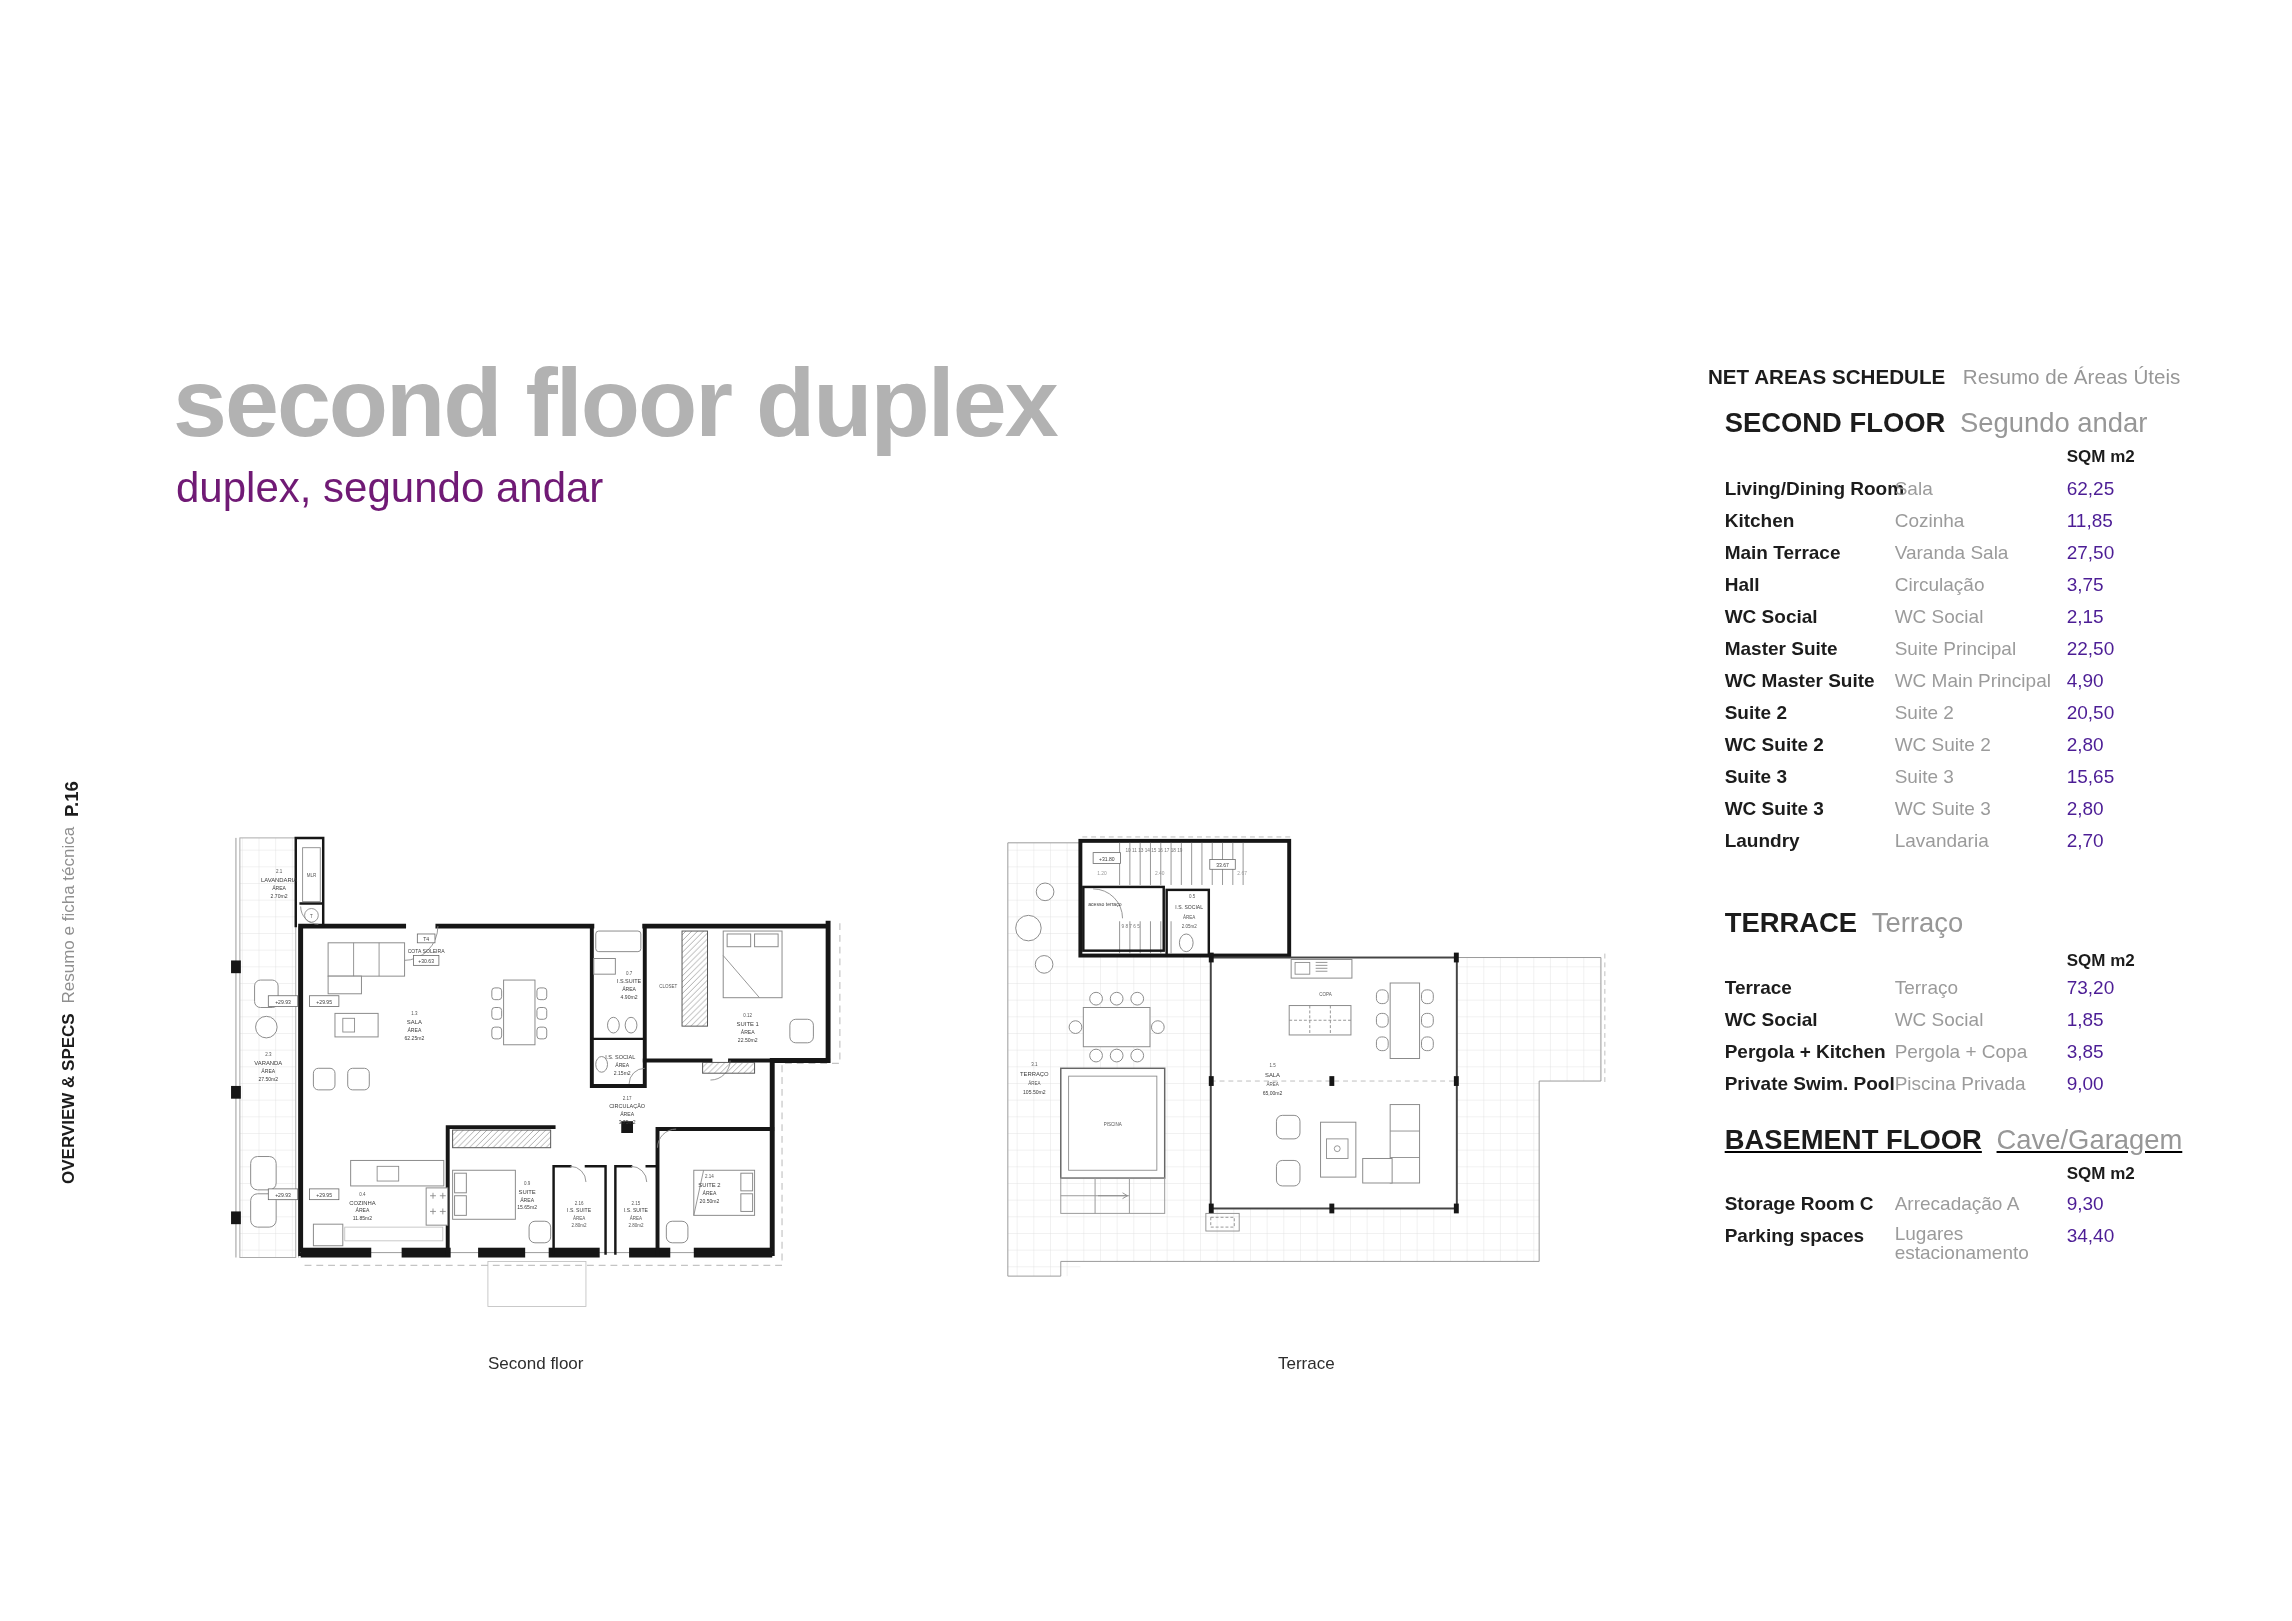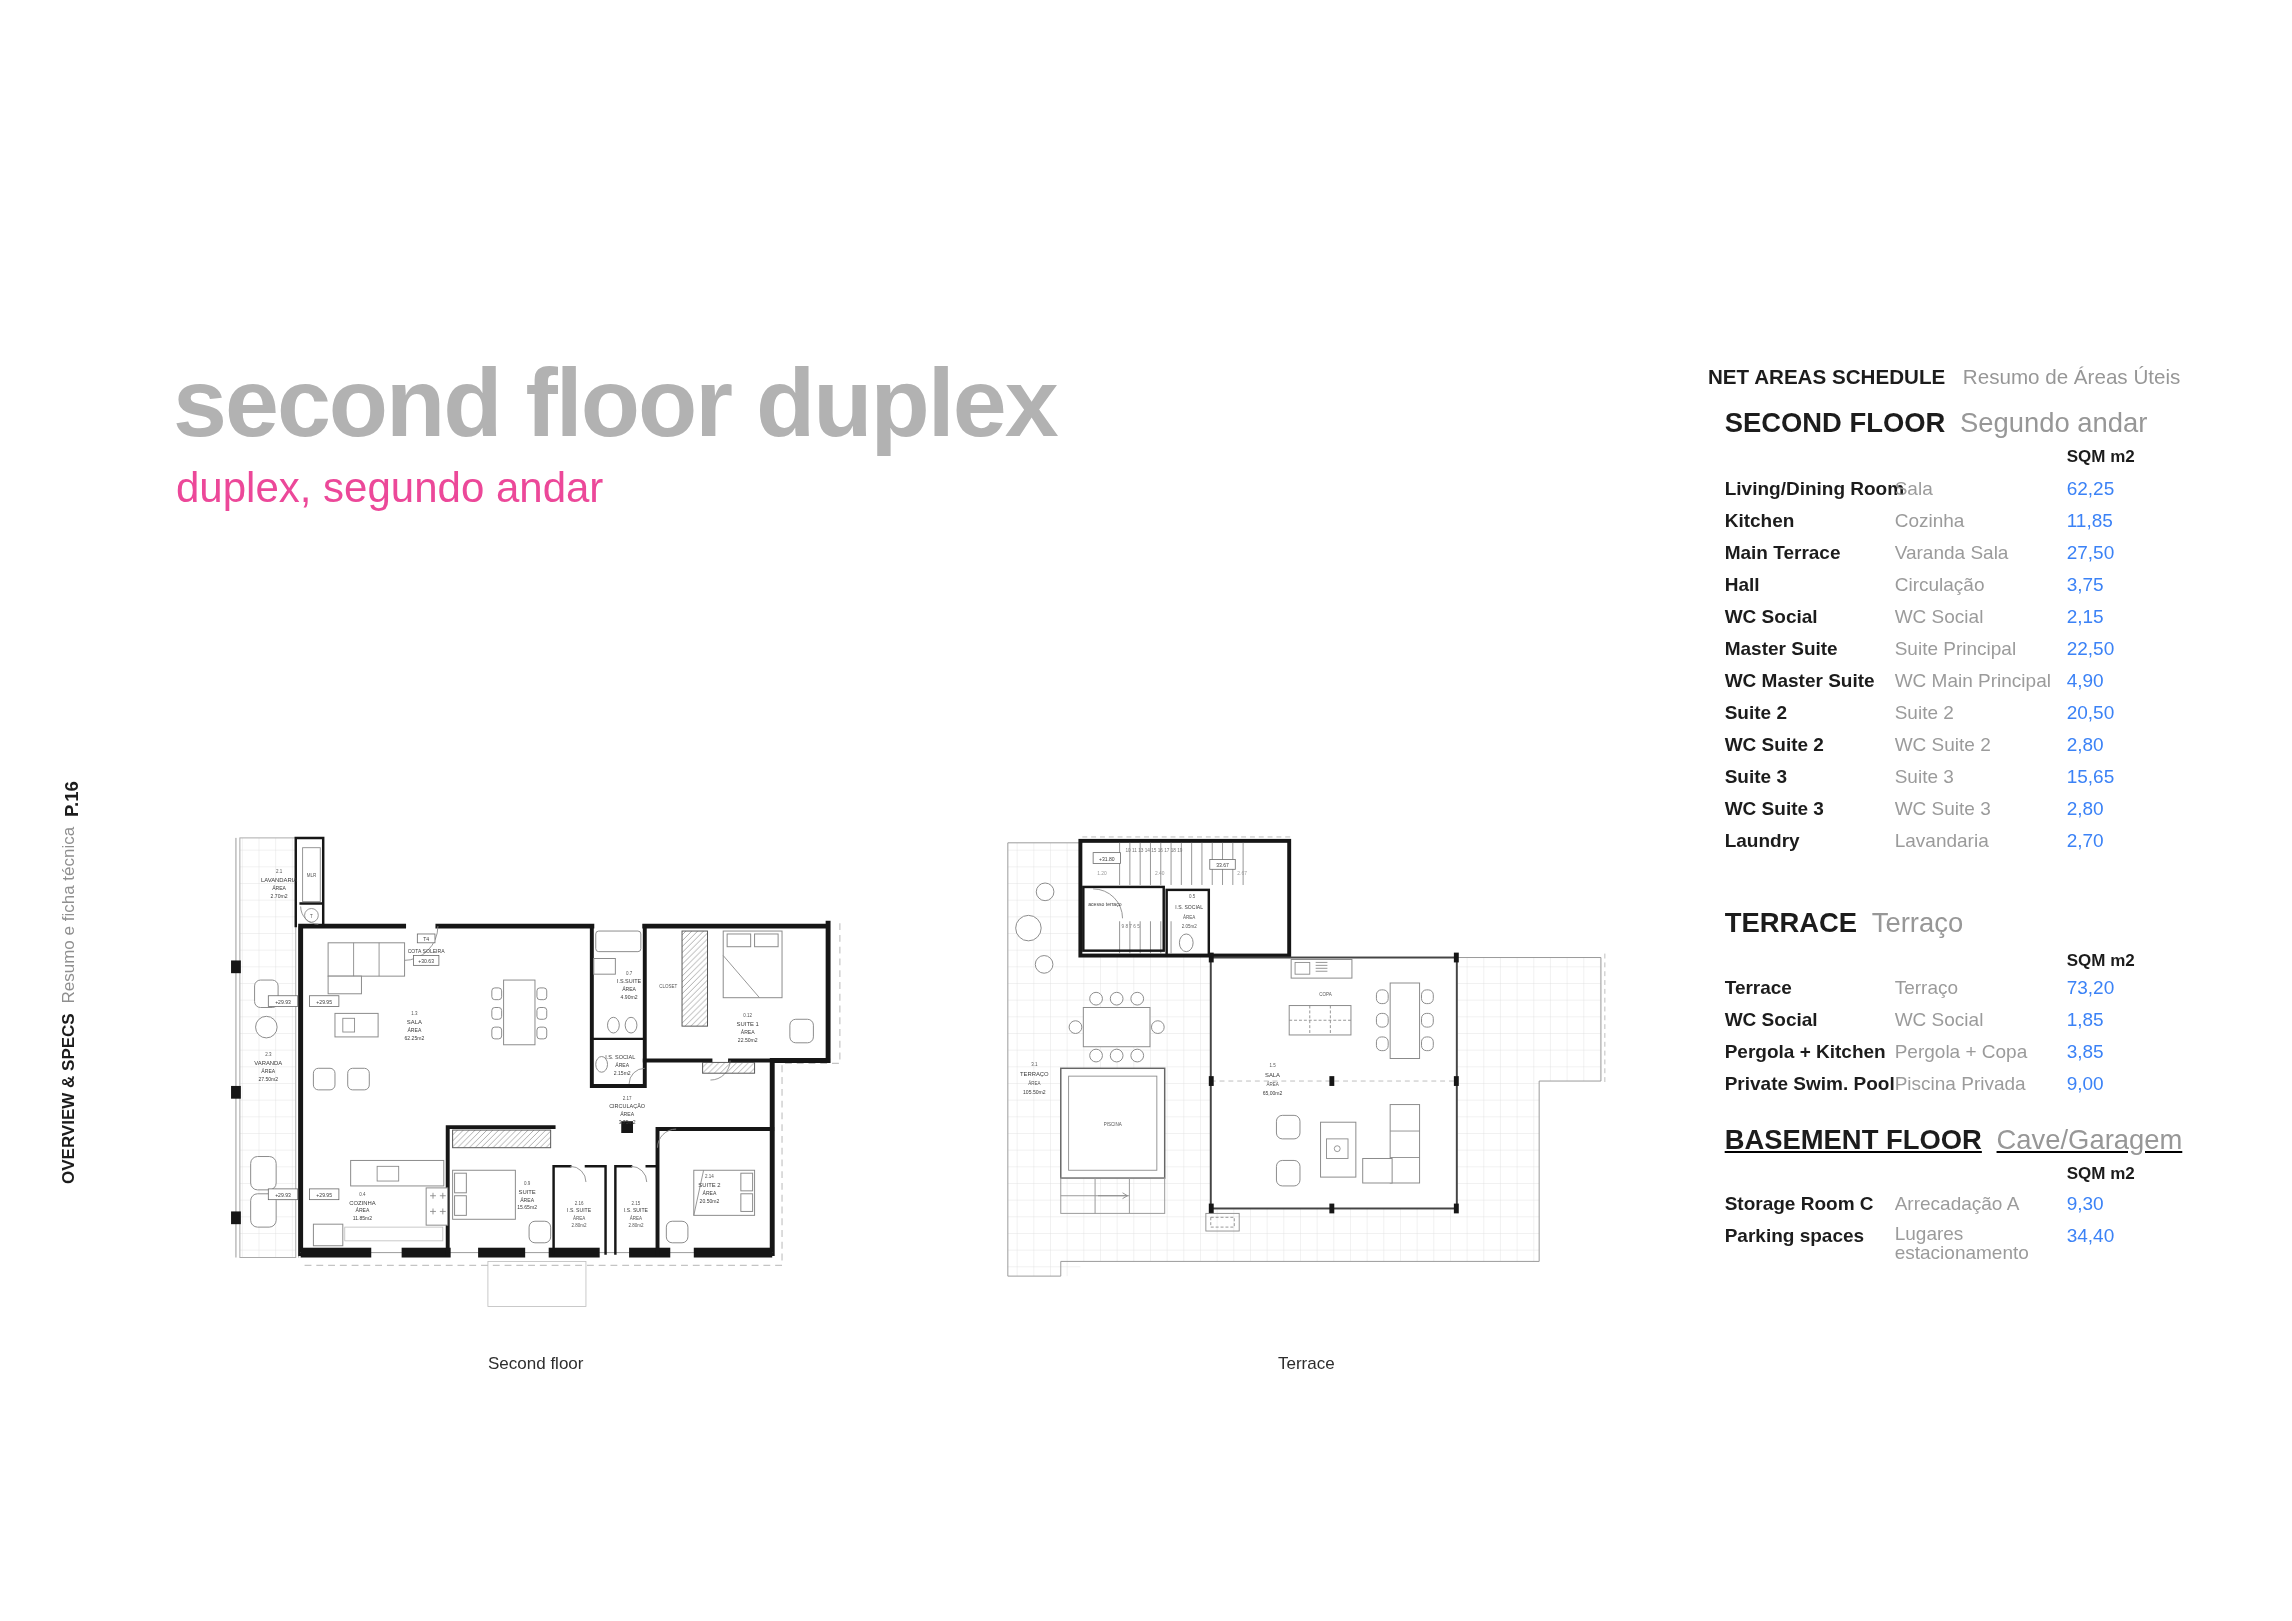--- a/index.html
+++ b/index.html
@@ -8,40 +8,40 @@
   
   .pnum{position:absolute;left:61px;top:817px;transform-origin:0 0;transform:rotate(-90deg);
         font-size:18.6px;font-weight:700;color:#1c1c1c;white-space:nowrap;}
   .sblabel{position:absolute;left:59px;top:1184px;transform-origin:0 0;transform:rotate(-90deg);
         font-size:17px;white-space:nowrap;}
   .sblabel .en{font-weight:700;color:#1c1c1c;}
   .sblabel .pt{color:#8f8f8f;margin-left:9.8px;}
   
   .title{position:absolute;left:173px;top:354px;font-size:97px;font-weight:700;color:#b2b2b2;
          letter-spacing:-2px;line-height:1;white-space:nowrap;}
-  .subtitle{position:absolute;left:176px;top:467px;font-size:42px;color:#ec4899;
+  .subtitle{position:absolute;left:176px;top:467px;font-size:42px;color:#701a75;
          letter-spacing:0;line-height:1;white-space:nowrap;}
   
   .caption{position:absolute;top:1354px;font-size:17px;color:#2e2e2e;}
   .cap1{left:488px;} .cap2{left:1278px;}
   
   .schedule{position:absolute;left:1682px;top:365px;width:529px;height:941px;margin-left:26px;}
   .sch-h{font-size:20.6px;display:flex;gap:17.6px;align-items:baseline;}
   .sch-h .en{font-weight:700;color:#1c1c1c;}
   .sch-h .pt{color:#979797;}
   .sec{position:absolute;left:16.7px;width:510px;}
   .st{font-size:27.4px;display:flex;gap:14.7px;align-items:baseline;}
   .st .en{font-weight:700;color:#1c1c1c;letter-spacing:0;}
   .st .pt{color:#979797;}
   .unit{position:absolute;left:342px;font-size:17px;font-weight:700;color:#1c1c1c;}
   .rows{position:absolute;left:0;right:0;}
   .row{position:relative;height:32px;font-size:19px;}
   .row .en{position:absolute;left:0;font-weight:700;color:#1c1c1c;white-space:nowrap;}
   .row .pt{position:absolute;left:170px;color:#9b9b9b;white-space:nowrap;}
-  .row .val{position:absolute;left:342px;color:#3b82f6;}
+  .row .val{position:absolute;left:342px;color:#4c1d95;}
   .s1{top:42px;} .s1 .unit{top:40px;} .s1 .rows{top:71px;}
   .s2{top:542px;} .s2 .unit{top:44px;} .s2 .rows{top:70px;}
   .s3{top:759px;text-decoration:underline;} .s3 .unit{top:40px;} .s3 .rows{top:69px;}
   .row.tall{height:47px;}
   .row .pt.wrap{white-space:normal;width:147px;line-height:18.6px;}
   
   .plan{position:absolute;}
   .plan1{left:225px;top:833px;}
   .plan2{left:1000px;top:833px;}
   svg text{font-family:"Liberation Sans",sans-serif;fill:#3a3a3a;}

